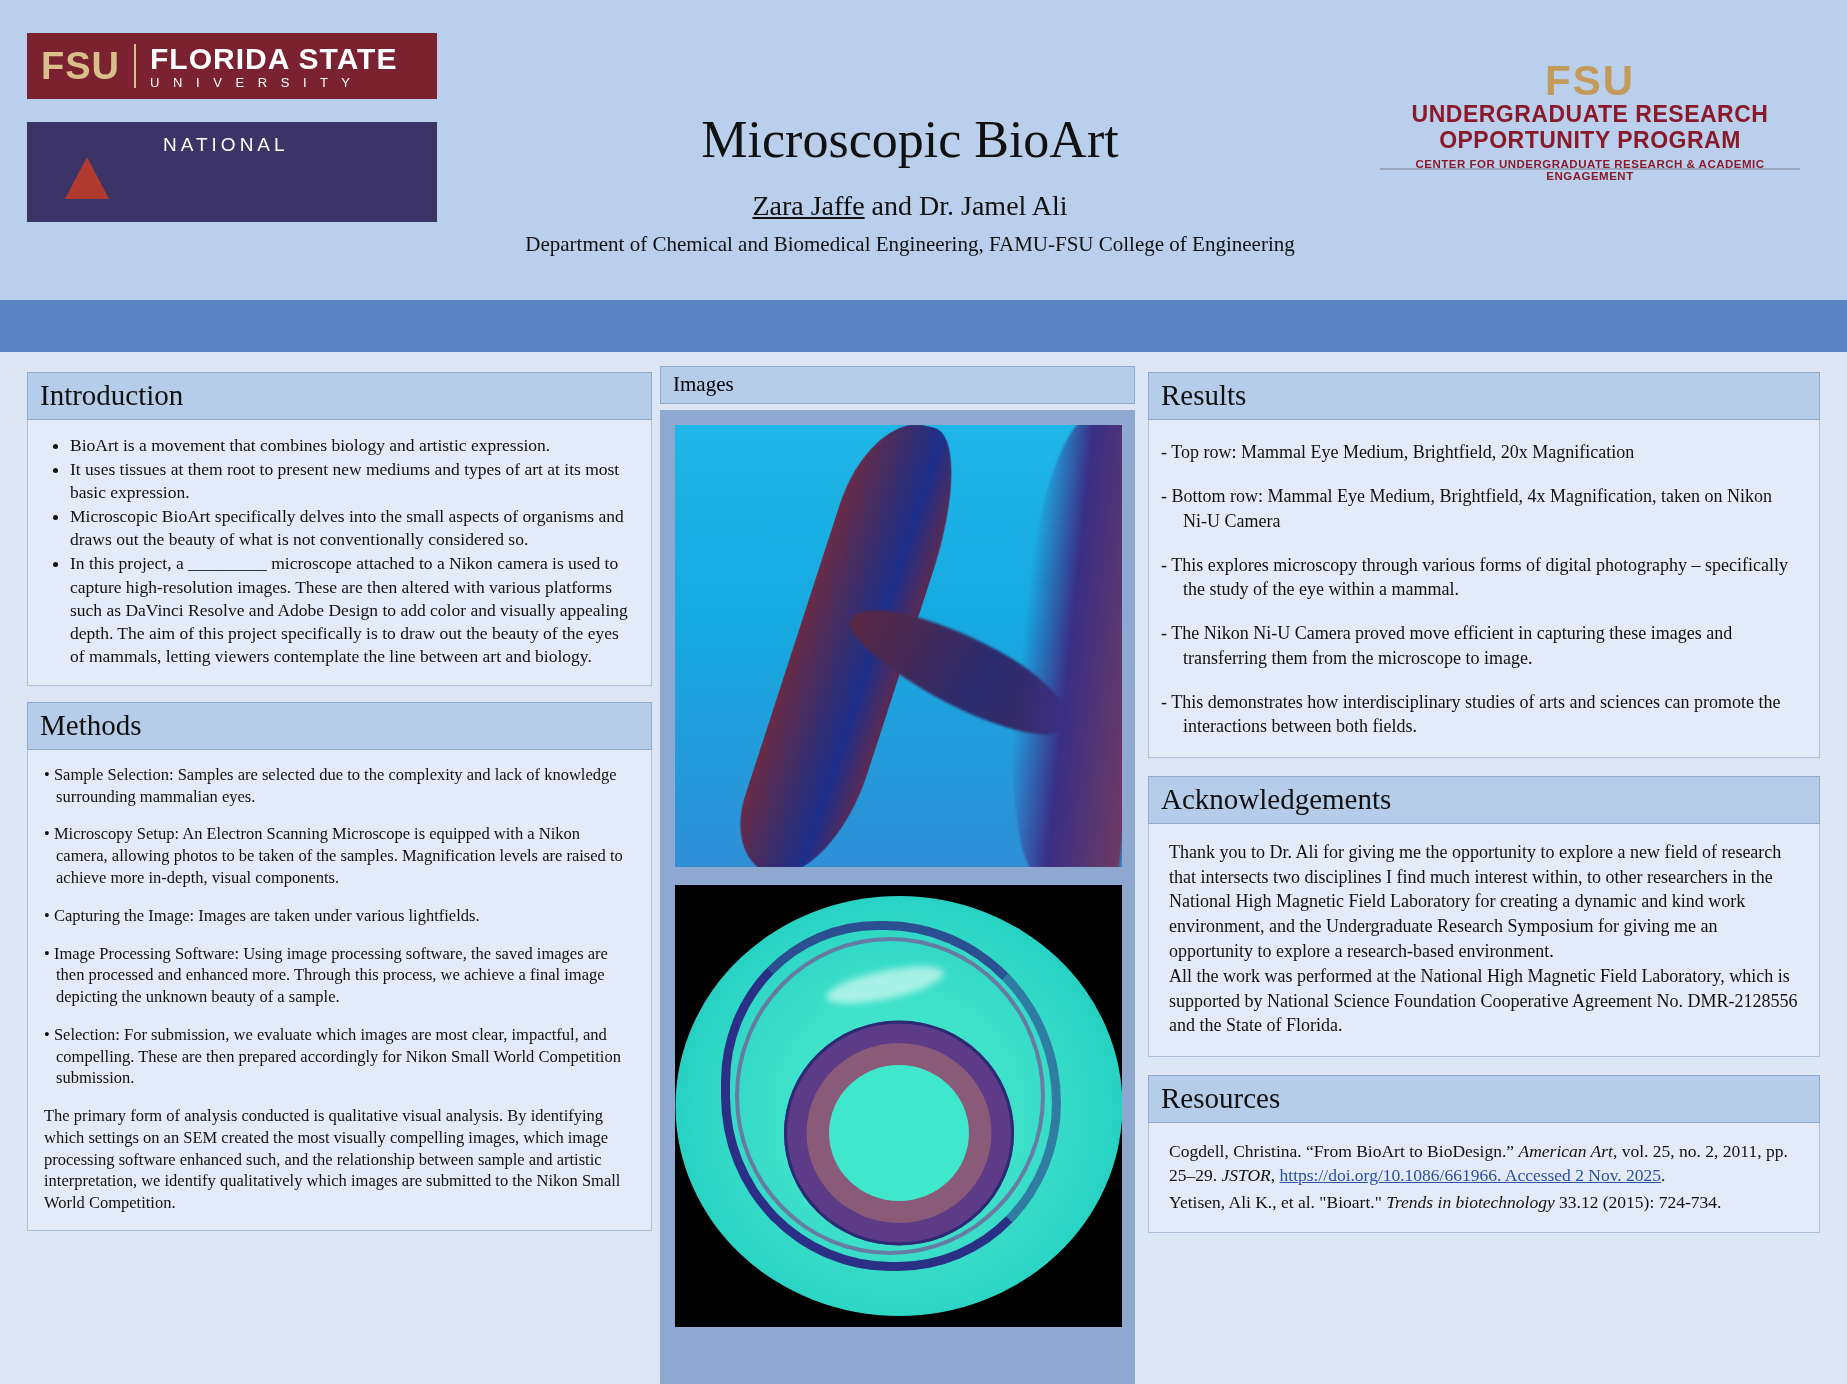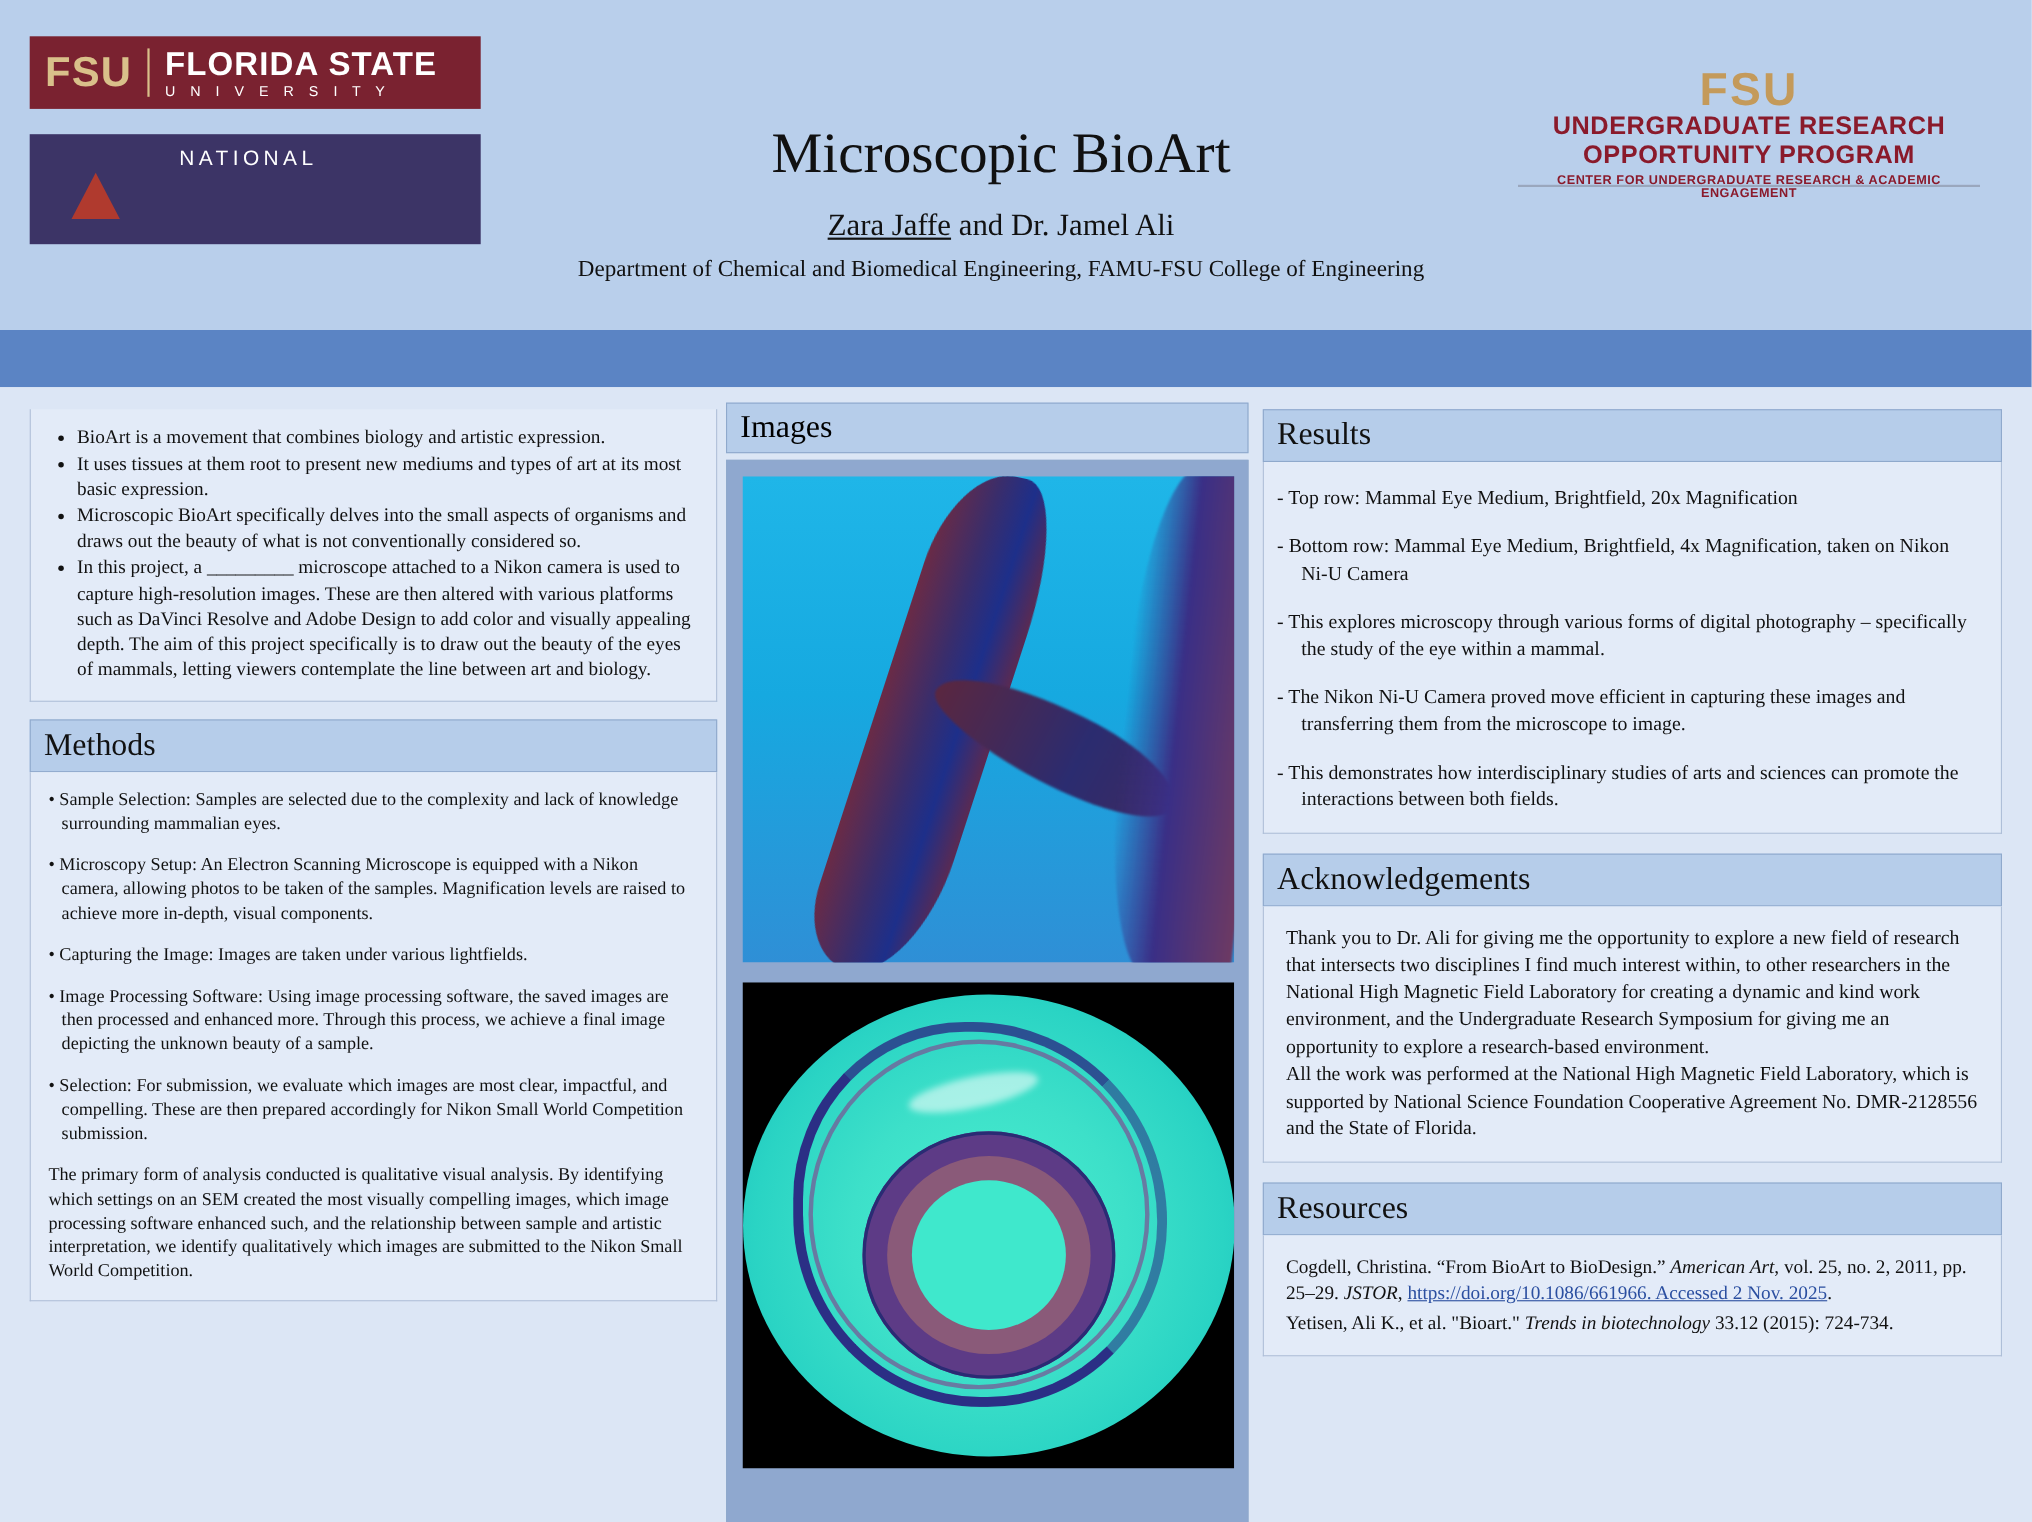--- a/index.html
+++ b/index.html
@@ -220,21 +220,21 @@
 
   .resources-body { font-size: 17.5px; line-height: 1.38; }
   .resources-body a { color: #2b4fa0; text-decoration: underline; }
   .it { font-style: italic; }
 
   
   .images-head {
     background: #b6cdea;
     border: 1px solid #8fa9cc;
     padding: 5px 12px 6px 12px;
-    font-size: 29px;
+    font-size: 21px;
   }
   .images-frame {
     margin-top: 6px;
     background: #8fa8cf;
     border: 1px solid #8fa9cc;
     padding: 14px 14px 16px 14px;
     width: 475px;
     height: 974px;
   }
   .photo {
@@ -373,20 +373,21 @@
     <div class="urop-l3">CENTER FOR UNDERGRADUATE RESEARCH &amp; ACADEMIC ENGAGEMENT</div>
   </div>
   <div class="urop-rule"></div>
 </div>
 
 <div class="header-band"></div>
 <div class="page-bg-left"></div>
 
 <div class="col col-left">
 
+  <div class="section-head">Introduction</div>
   <div class="section-body">
     <ul class="bullets">
       <li>BioArt is a movement that combines biology and artistic expression.</li>
       <li>It uses tissues at them root to present new mediums and types of art at its most basic expression.</li>
       <li> Microscopic BioArt specifically delves into the small aspects of organisms and draws out the beauty of what is not conventionally considered so.</li>
       <li>In this project, a _________ microscope attached to a Nikon camera is used to capture high-resolution images. These are then altered with various platforms such as DaVinci Resolve and Adobe Design to add color and visually appealing depth. The aim of this project specifically is to draw out the beauty of the eyes of mammals, letting viewers contemplate the line between art and biology.</li>
     </ul>
   </div>
 
   <div class="section-head" style="margin-top:16px;">Methods</div>

